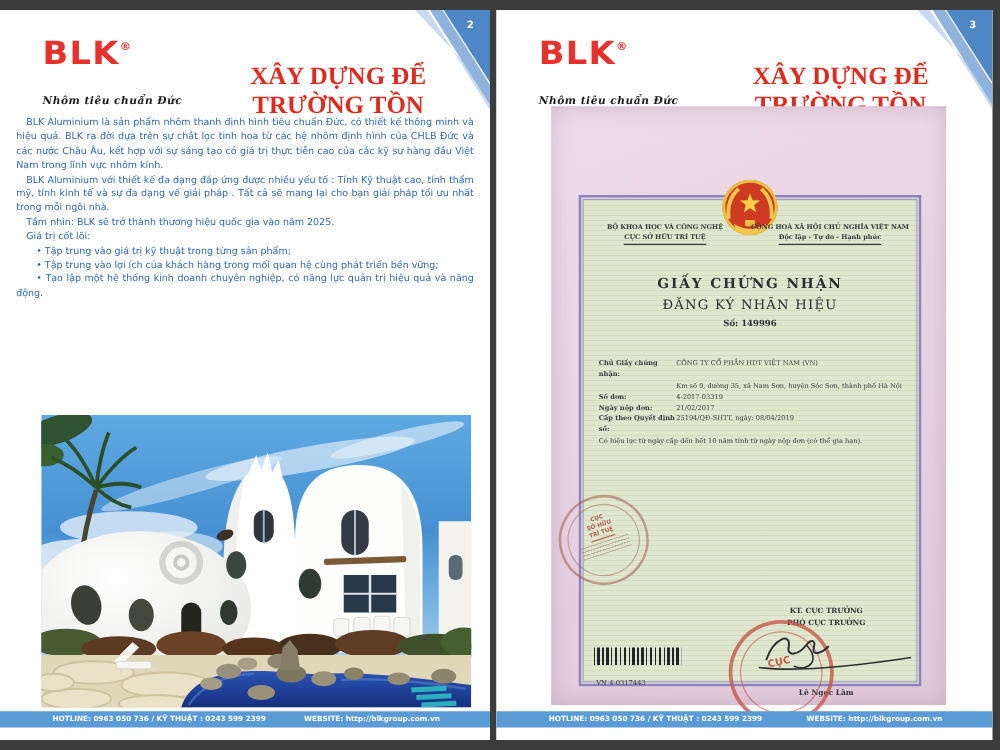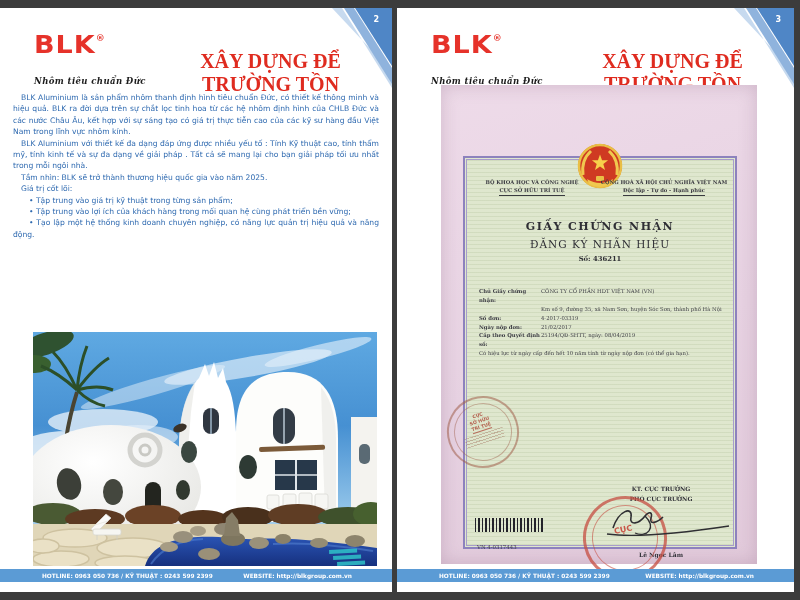--- a/index.html
+++ b/index.html
@@ -252,21 +252,21 @@
           <div><span class="u">CỤC SỞ HỮU TRÍ TUỆ</span></div>
         </div>
         <div class="cert-col col-right">
           <div>CỘNG HOÀ XÃ HỘI CHỦ NGHĨA VIỆT NAM</div>
           <div><span class="u">Độc lập - Tự do - Hạnh phúc</span></div>
         </div>
 
         <div class="cert-title">
           <div class="t1">GIẤY CHỨNG NHẬN</div>
           <div class="t2">ĐĂNG KÝ NHÃN HIỆU</div>
-          <div class="num">Số: 436211</div>
+          <div class="num">Số: 149996</div>
         </div>
 
         <div class="cert-fields">
           <div class="row">
             <span class="lbl">Chủ Giấy chứng nhận:</span>
             <span class="val">CÔNG TY CỔ PHẦN HDT VIỆT NAM (VN)</span>
           </div>
           <div class="row">
             <span class="lbl plain"></span>
             <span class="val">Km số 9, đường 35, xã Nam Sơn, huyện Sóc Sơn, thành phố Hà Nội</span>

